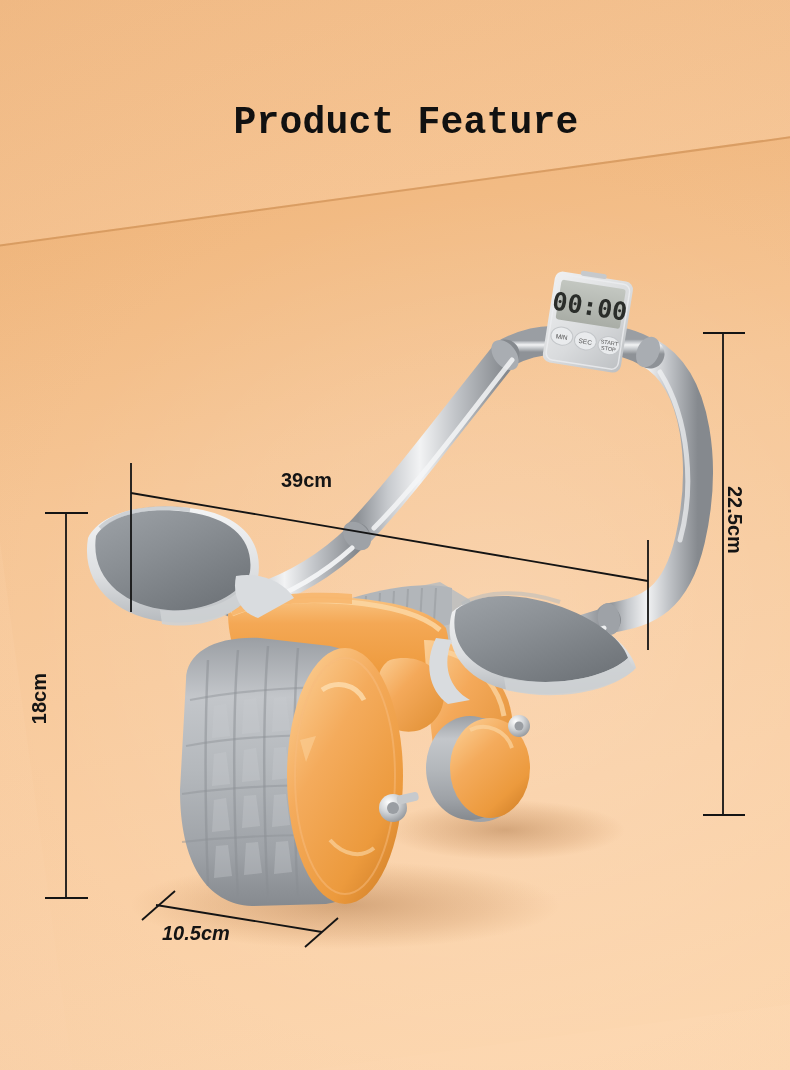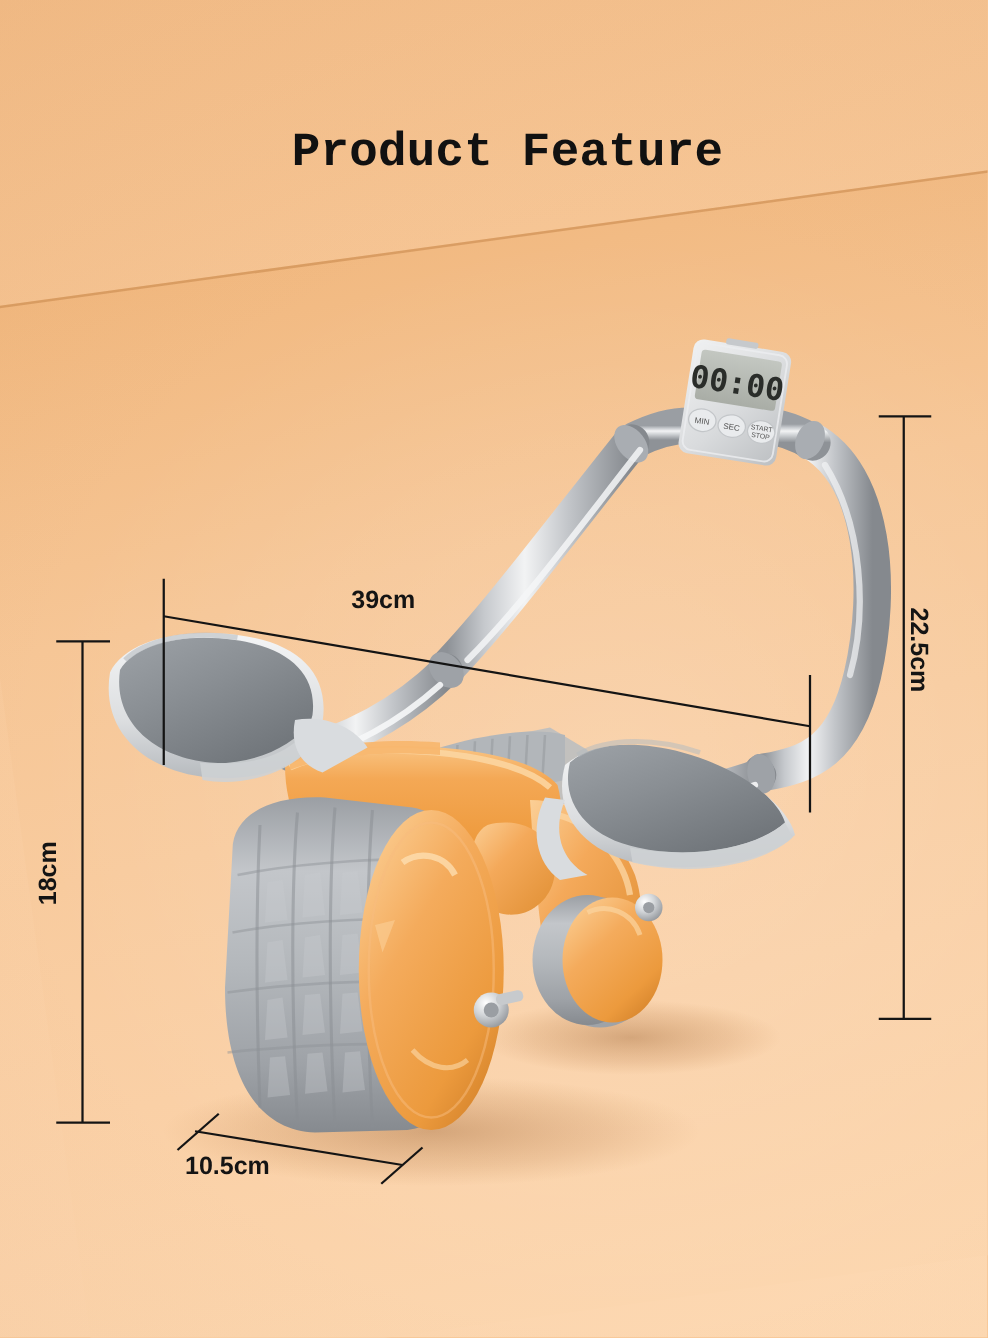--- a/index.html
+++ b/index.html
@@ -314,15 +314,15 @@
       </g>
     </g>
   </svg>
 
   <div class="dim-label" style="left:281px;top:469px;">39cm</div>
 
   <div class="dim-label v-right" style="left:723px;top:486px;">22.5cm</div>
 
   <div class="dim-label v-left" style="left:28px;top:673px;">18cm</div>
 
-  <div class="dim-label" style="left:148px;top:922px;">10.5cm</div>
+  <div class="dim-label" style="left:162px;top:922px;font-style:italic;">10.5cm</div>
 
 </div>
 
 </body></html>

